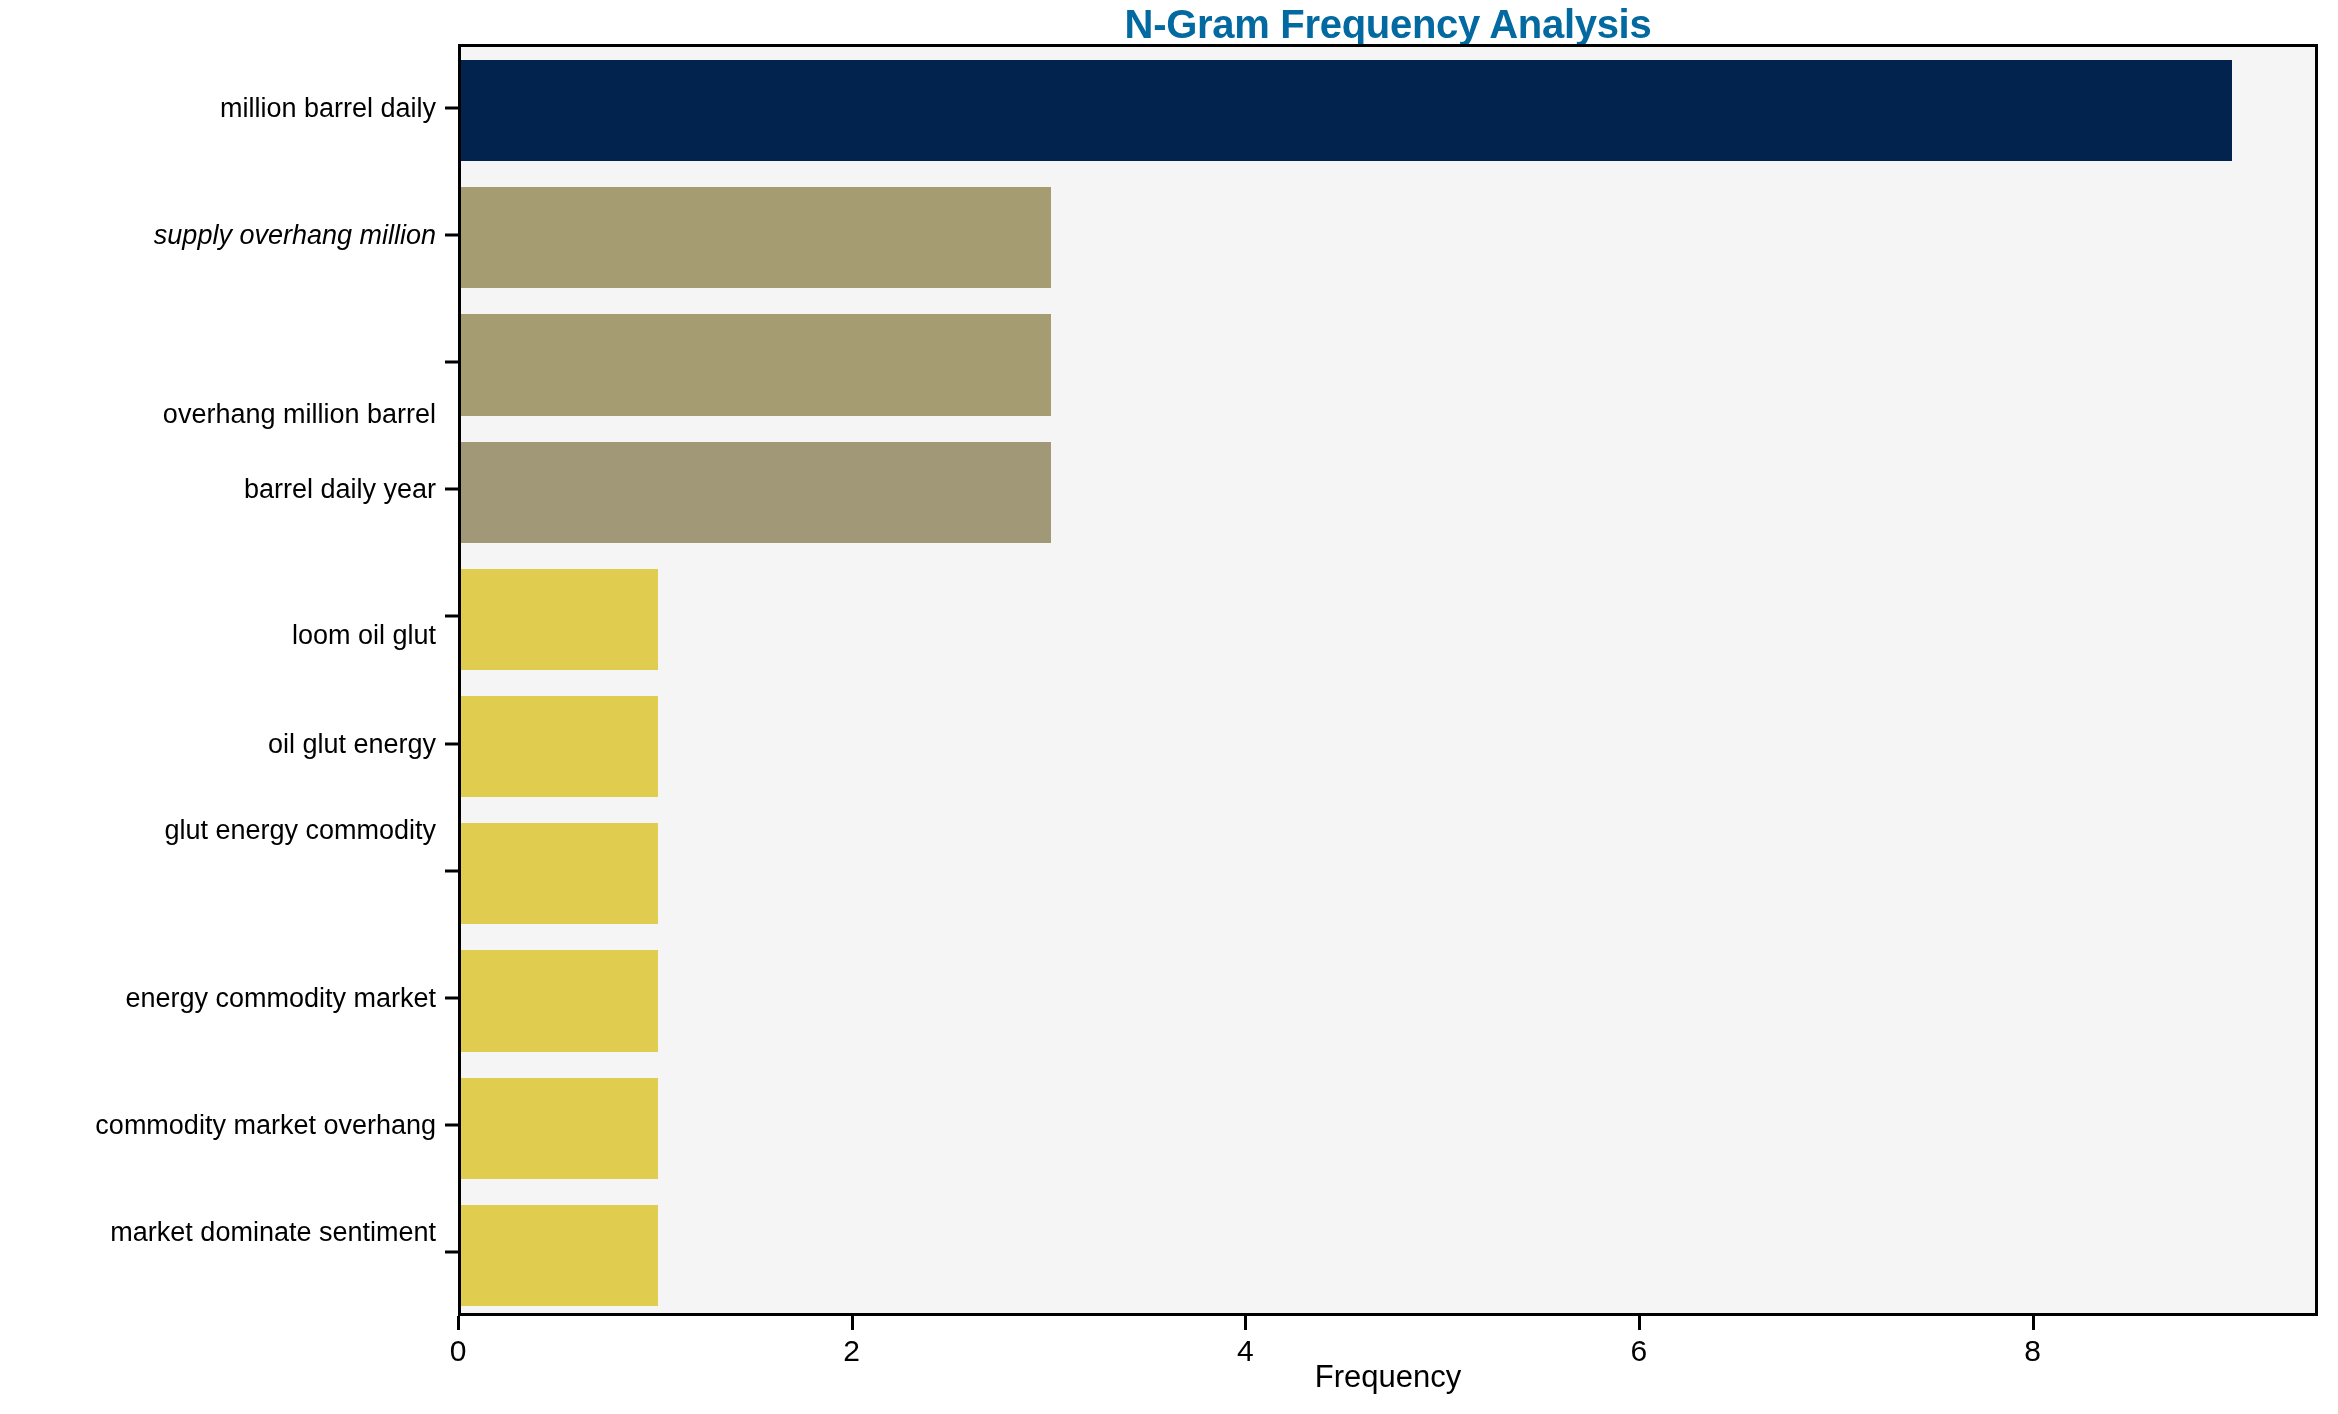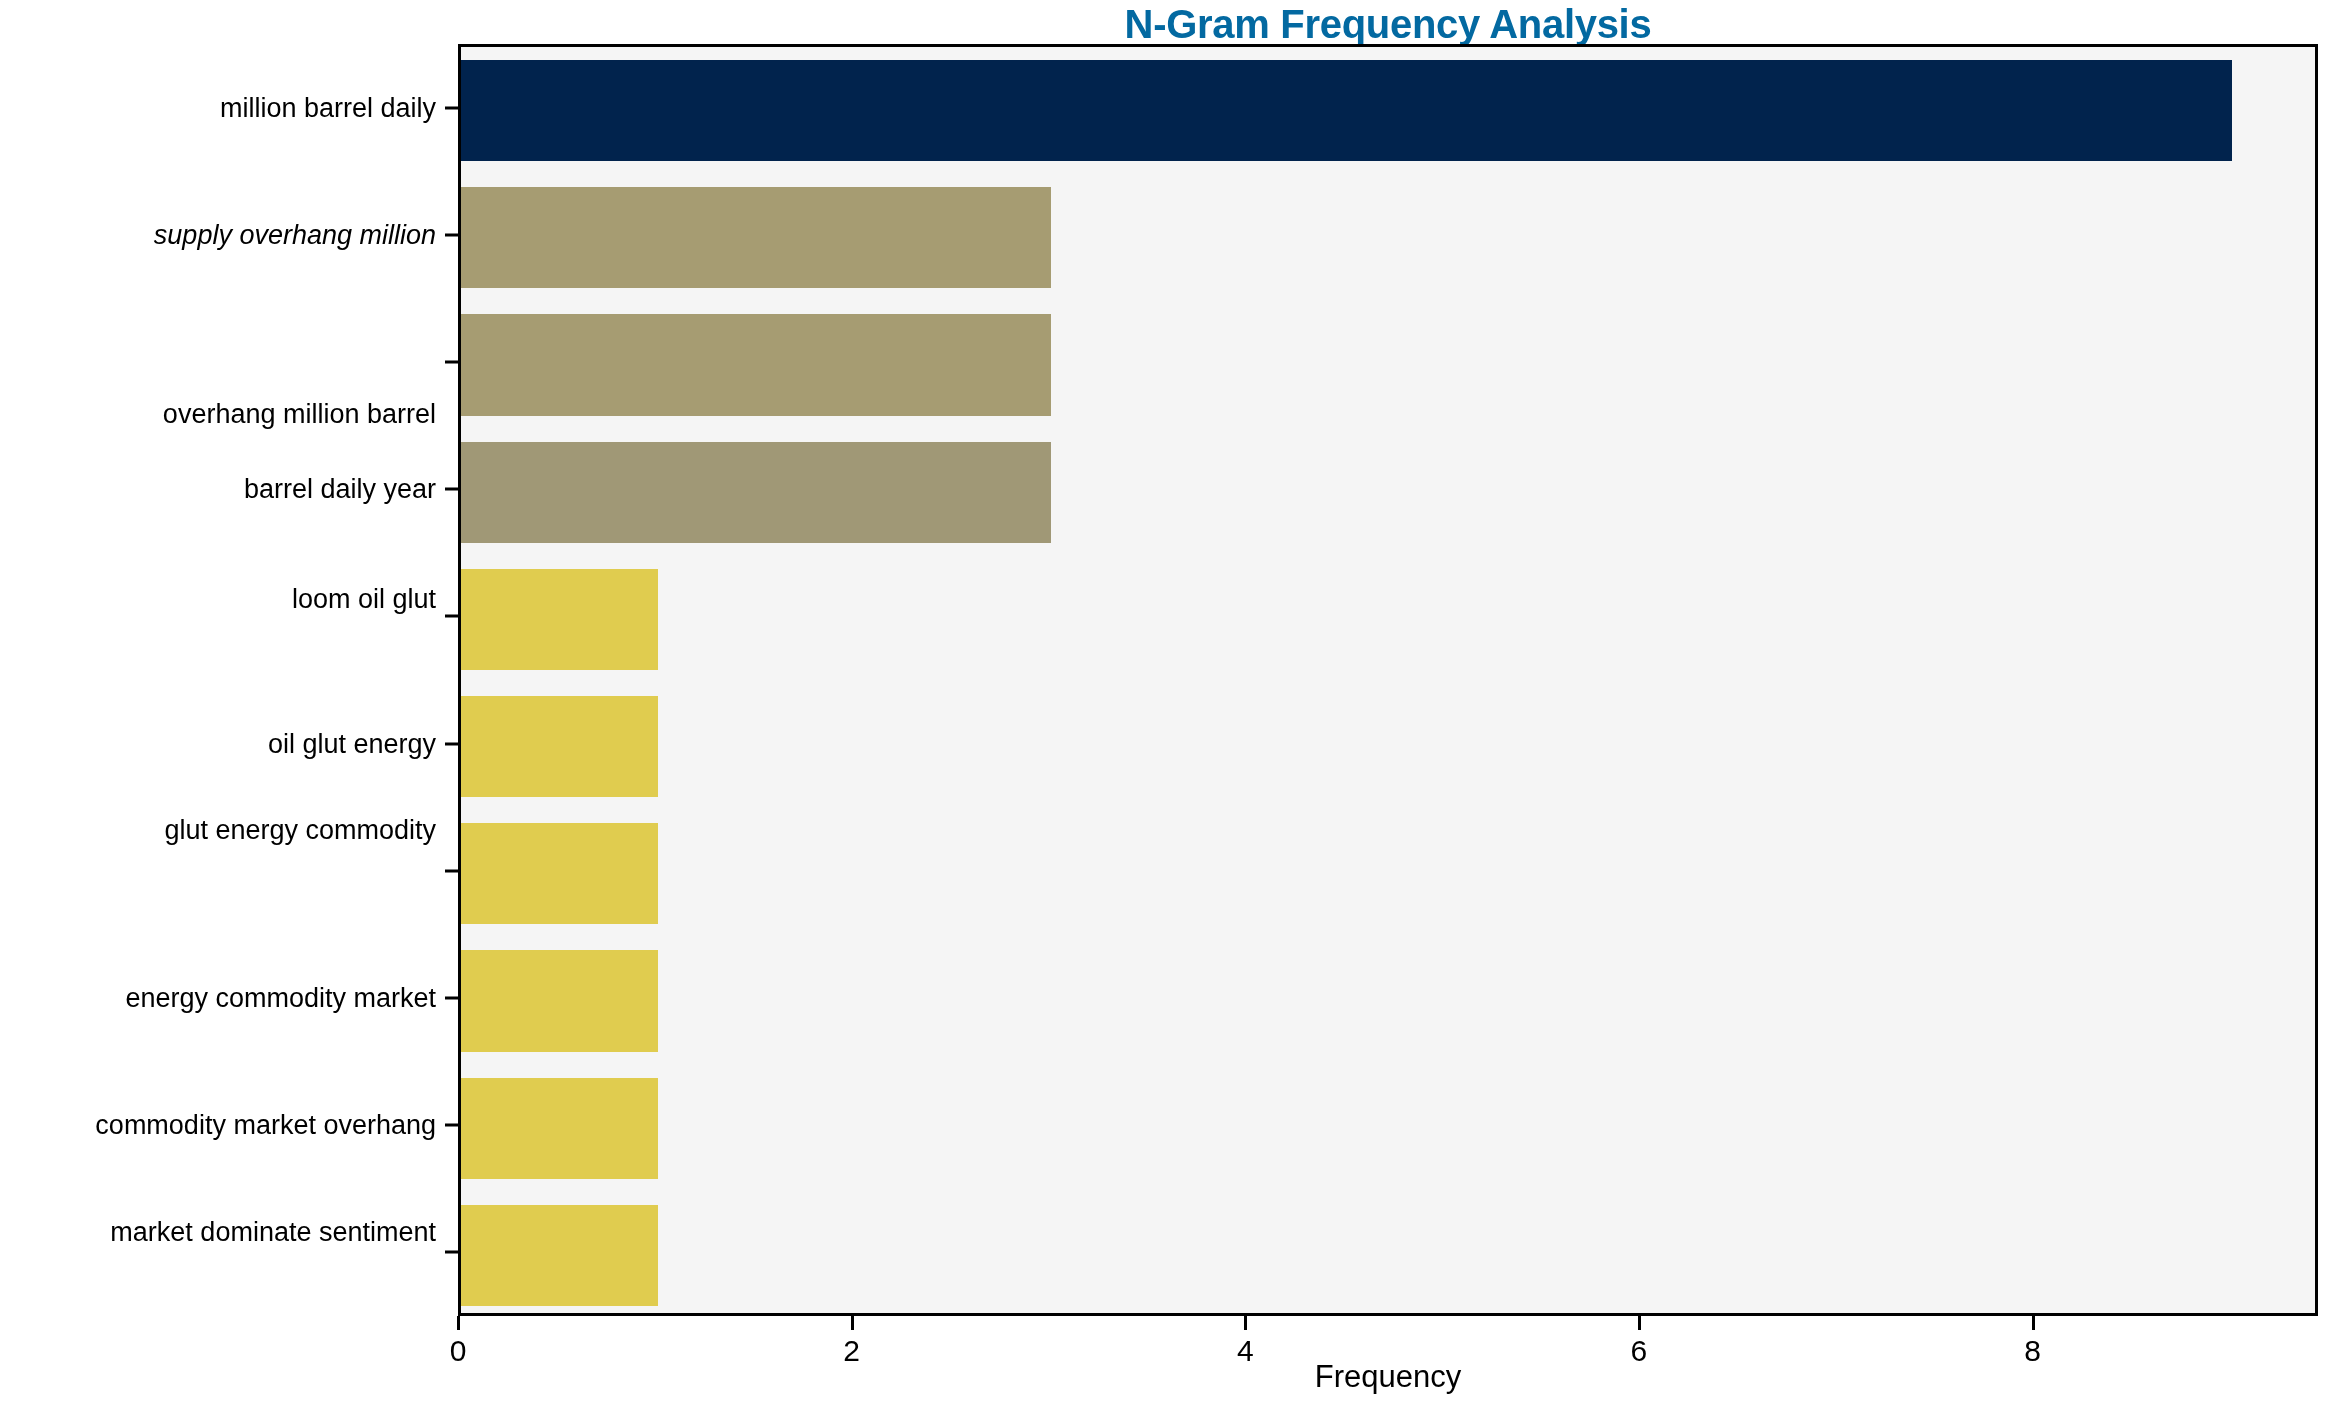--- a/index.html
+++ b/index.html
@@ -145,21 +145,21 @@
 
   <div id="y-axis-labels">
       <div class="y-tick-label" style="top: 63.6px;">million barrel daily</div>
       <div class="y-tick-mark" style="top: 63.6px;"></div>
       <div class="y-tick-label" style="top: 190.8px; font-style: italic;">supply overhang million</div>
       <div class="y-tick-mark" style="top: 190.8px;"></div>
       <div class="y-tick-label" style="top: 327px; margin-top: 43px;">overhang million barrel</div>
       <div class="y-tick-mark" style="top: 318px;"></div>
       <div class="y-tick-label" style="top: 445.2px;">barrel daily year</div>
       <div class="y-tick-mark" style="top: 445.2px;"></div>
-      <div class="y-tick-label" style="top: 555px;">loom oil glut</div>
+      <div class="y-tick-label" style="top: 591px;">loom oil glut</div>
       <div class="y-tick-mark" style="top: 572.4px;"></div>
       <div class="y-tick-label" style="top: 699.6px;">oil glut energy</div>
       <div class="y-tick-mark" style="top: 699.6px;"></div>
       <div class="y-tick-label" style="top: 786px;">glut energy commodity</div>
       <div class="y-tick-mark" style="top: 826.8px;"></div>
       <div class="y-tick-label" style="top: 954px;">energy commodity market</div>
       <div class="y-tick-mark" style="top: 954px;"></div>
       <div class="y-tick-label" style="top: 1081.2px;">commodity market overhang</div>
       <div class="y-tick-mark" style="top: 1081.2px;"></div>
       <div class="y-tick-label" style="top: 1188px;">market dominate sentiment</div>

